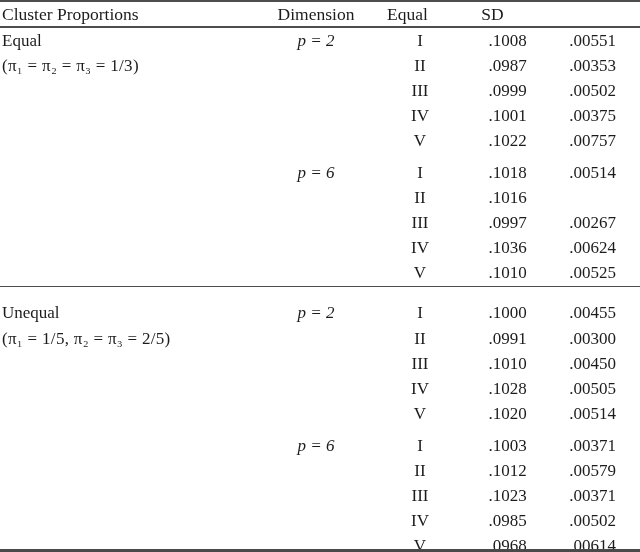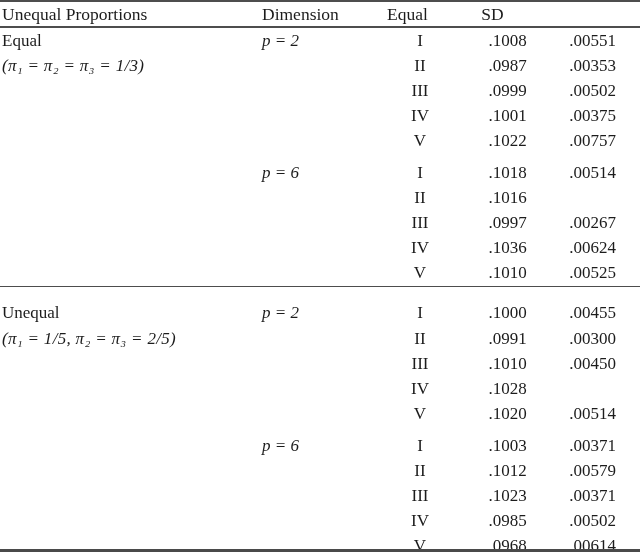--- a/index.html
+++ b/index.html
@@ -22,39 +22,39 @@
     height: 24px;
     border-bottom: 2px solid #4d4d4d;
     font-size: 17.5px;
   }
   .row {
     display: flex;
     align-items: center;
     height: 25.1px;
   }
   .c1 { width: 250px; box-sizing: border-box; padding-left: 2px; text-align: left; white-space: nowrap; }
-  .c2 { width: 120px; box-sizing: border-box; padding-left: 12px; text-align: left; white-space: nowrap; }
+  .c2 { width: 120px; box-sizing: border-box; padding-left: 12px; text-align: center; white-space: nowrap; }
   .c3 { width: 100px; text-align: center; }
   .c4 { width: 75px;  text-align: center; }
   .c5 { width: 95px;  text-align: center; }
   .block-gap { margin-top: 7px; font-family: Liberation Serif, serif; }
   .section-sep {
     border-top: 1.5px solid #4d4d4d;
     padding-top: 14px;
   }
   .dim { font-style: italic; }
-  .pi  { font-style: italic; letter-spacing: 0.3px; }
+  .pi  { letter-spacing: 0.3px; }
 </style>
 </head>
 <body>
 
 <div class="page">
 
   <div class="header-row">
-    <div class="c1">Unequal Proportions</div>
+    <div class="c1">Cluster Proportions</div>
     <div class="c2">Dimension</div>
     <div class="c4">Equal</div>
     <div class="c5">SD</div>
   </div>
 
   <div class="section">
     <div class="block">
       <div class="row">
         <div class="c1">Equal</div>
         <div class="c2 dim">p = 2</div>
@@ -151,20 +151,21 @@
         <div class="c2"></div>
         <div class="c3">III</div>
         <div class="c4">.1010</div>
         <div class="c5">.00450</div>
       </div>
       <div class="row">
         <div class="c1"></div>
         <div class="c2"></div>
         <div class="c3">IV</div>
         <div class="c4">.1028</div>
+        <div class="c5">.00505</div>
       </div>
       <div class="row">
         <div class="c1"></div>
         <div class="c2"></div>
         <div class="c3">V</div>
         <div class="c4">.1020</div>
         <div class="c5">.00514</div>
       </div>
     </div>
 

